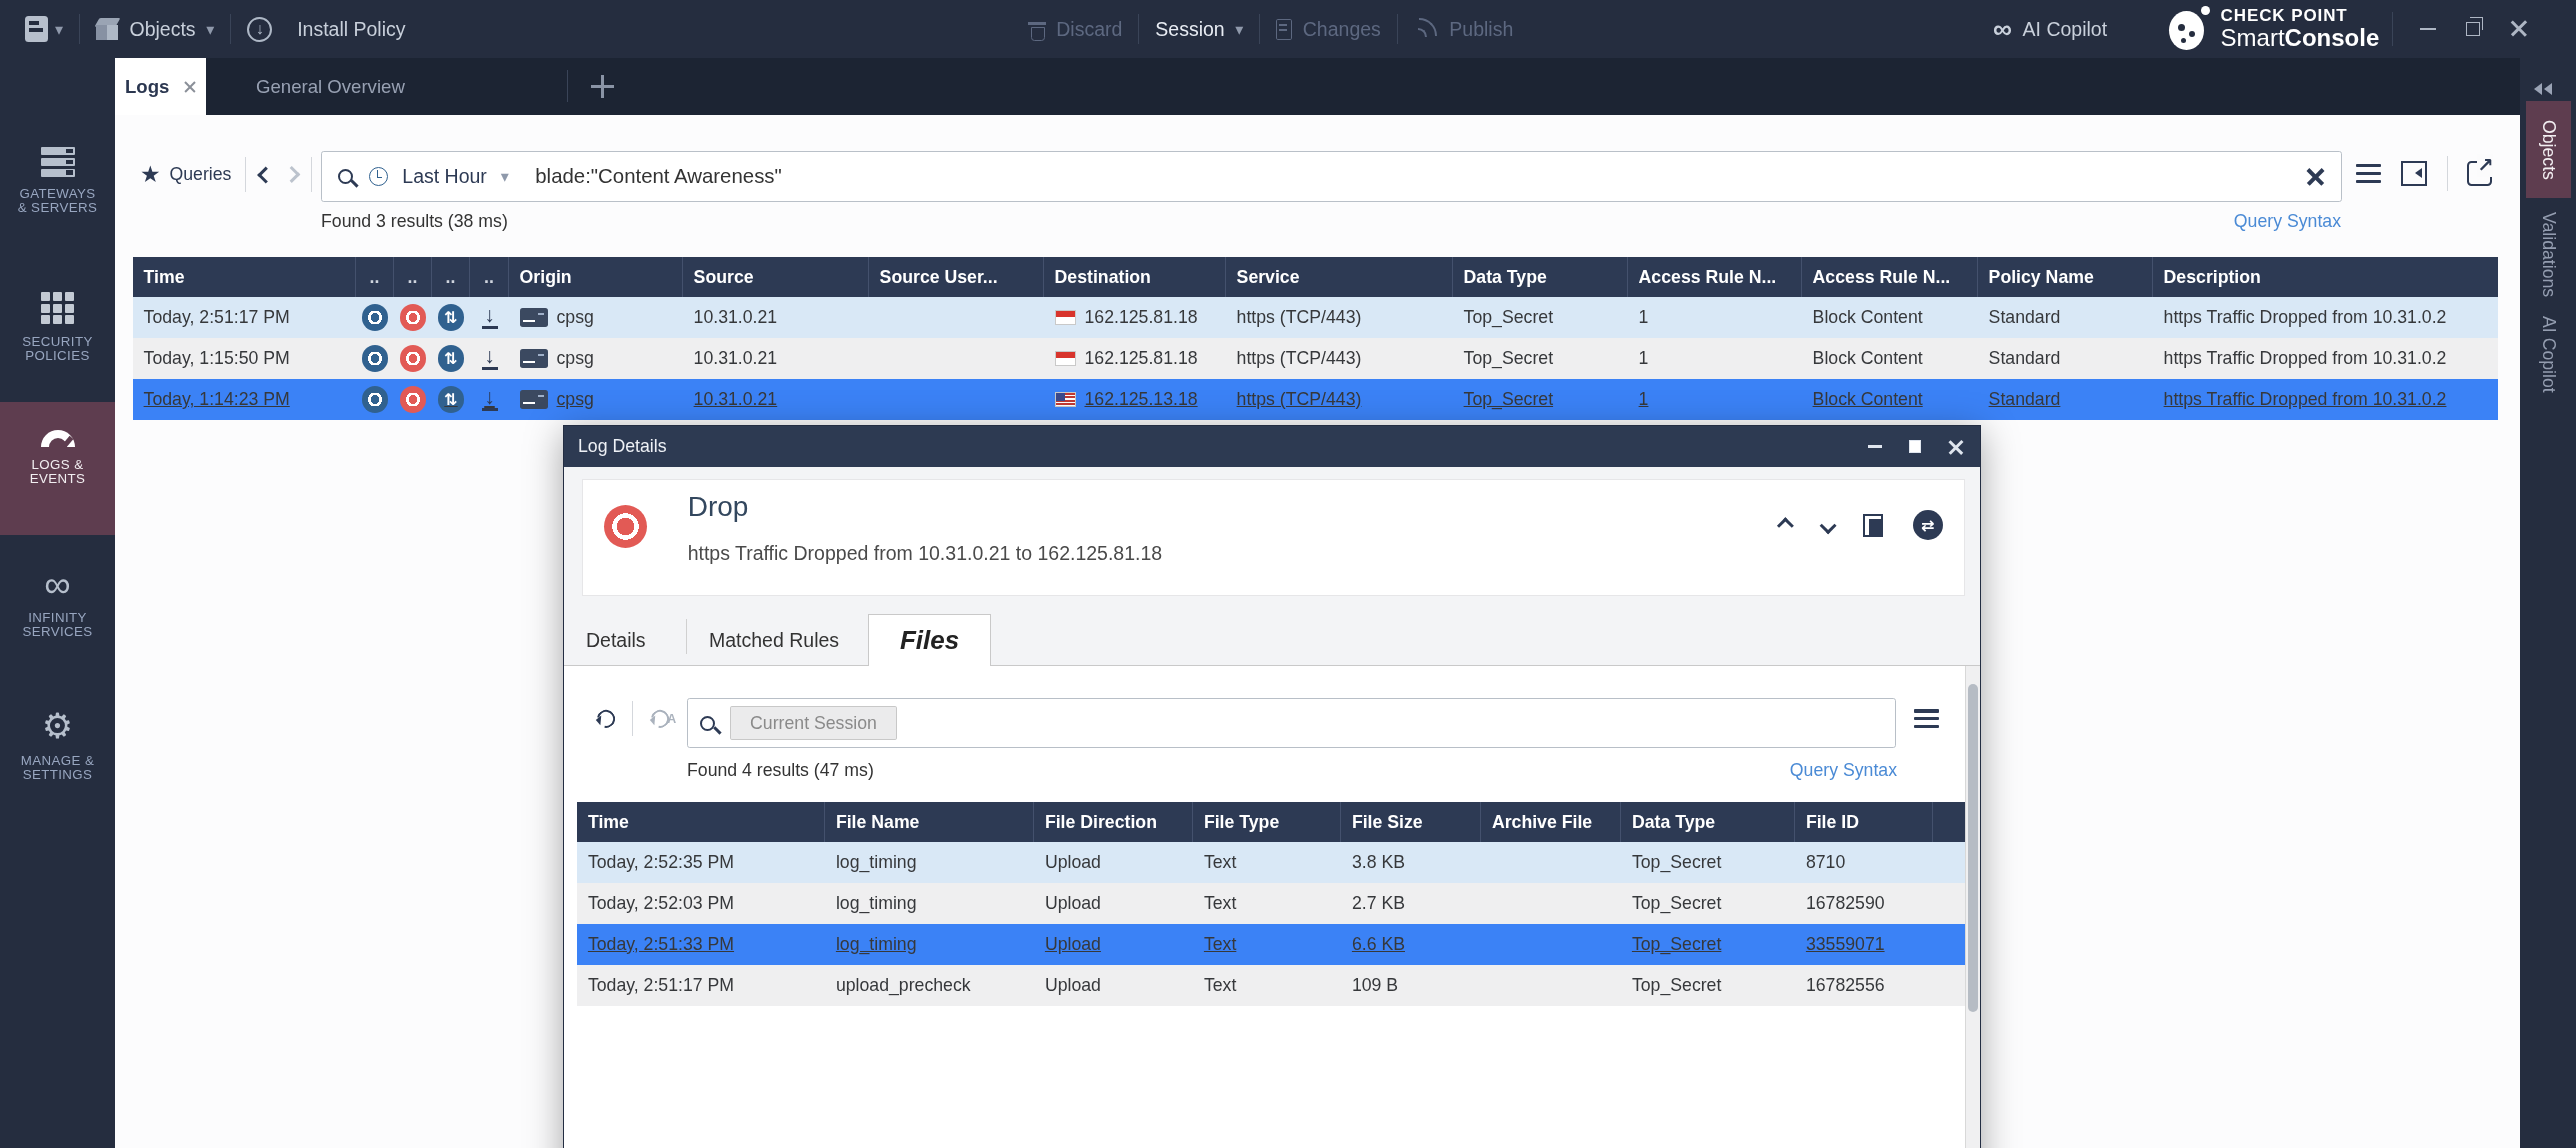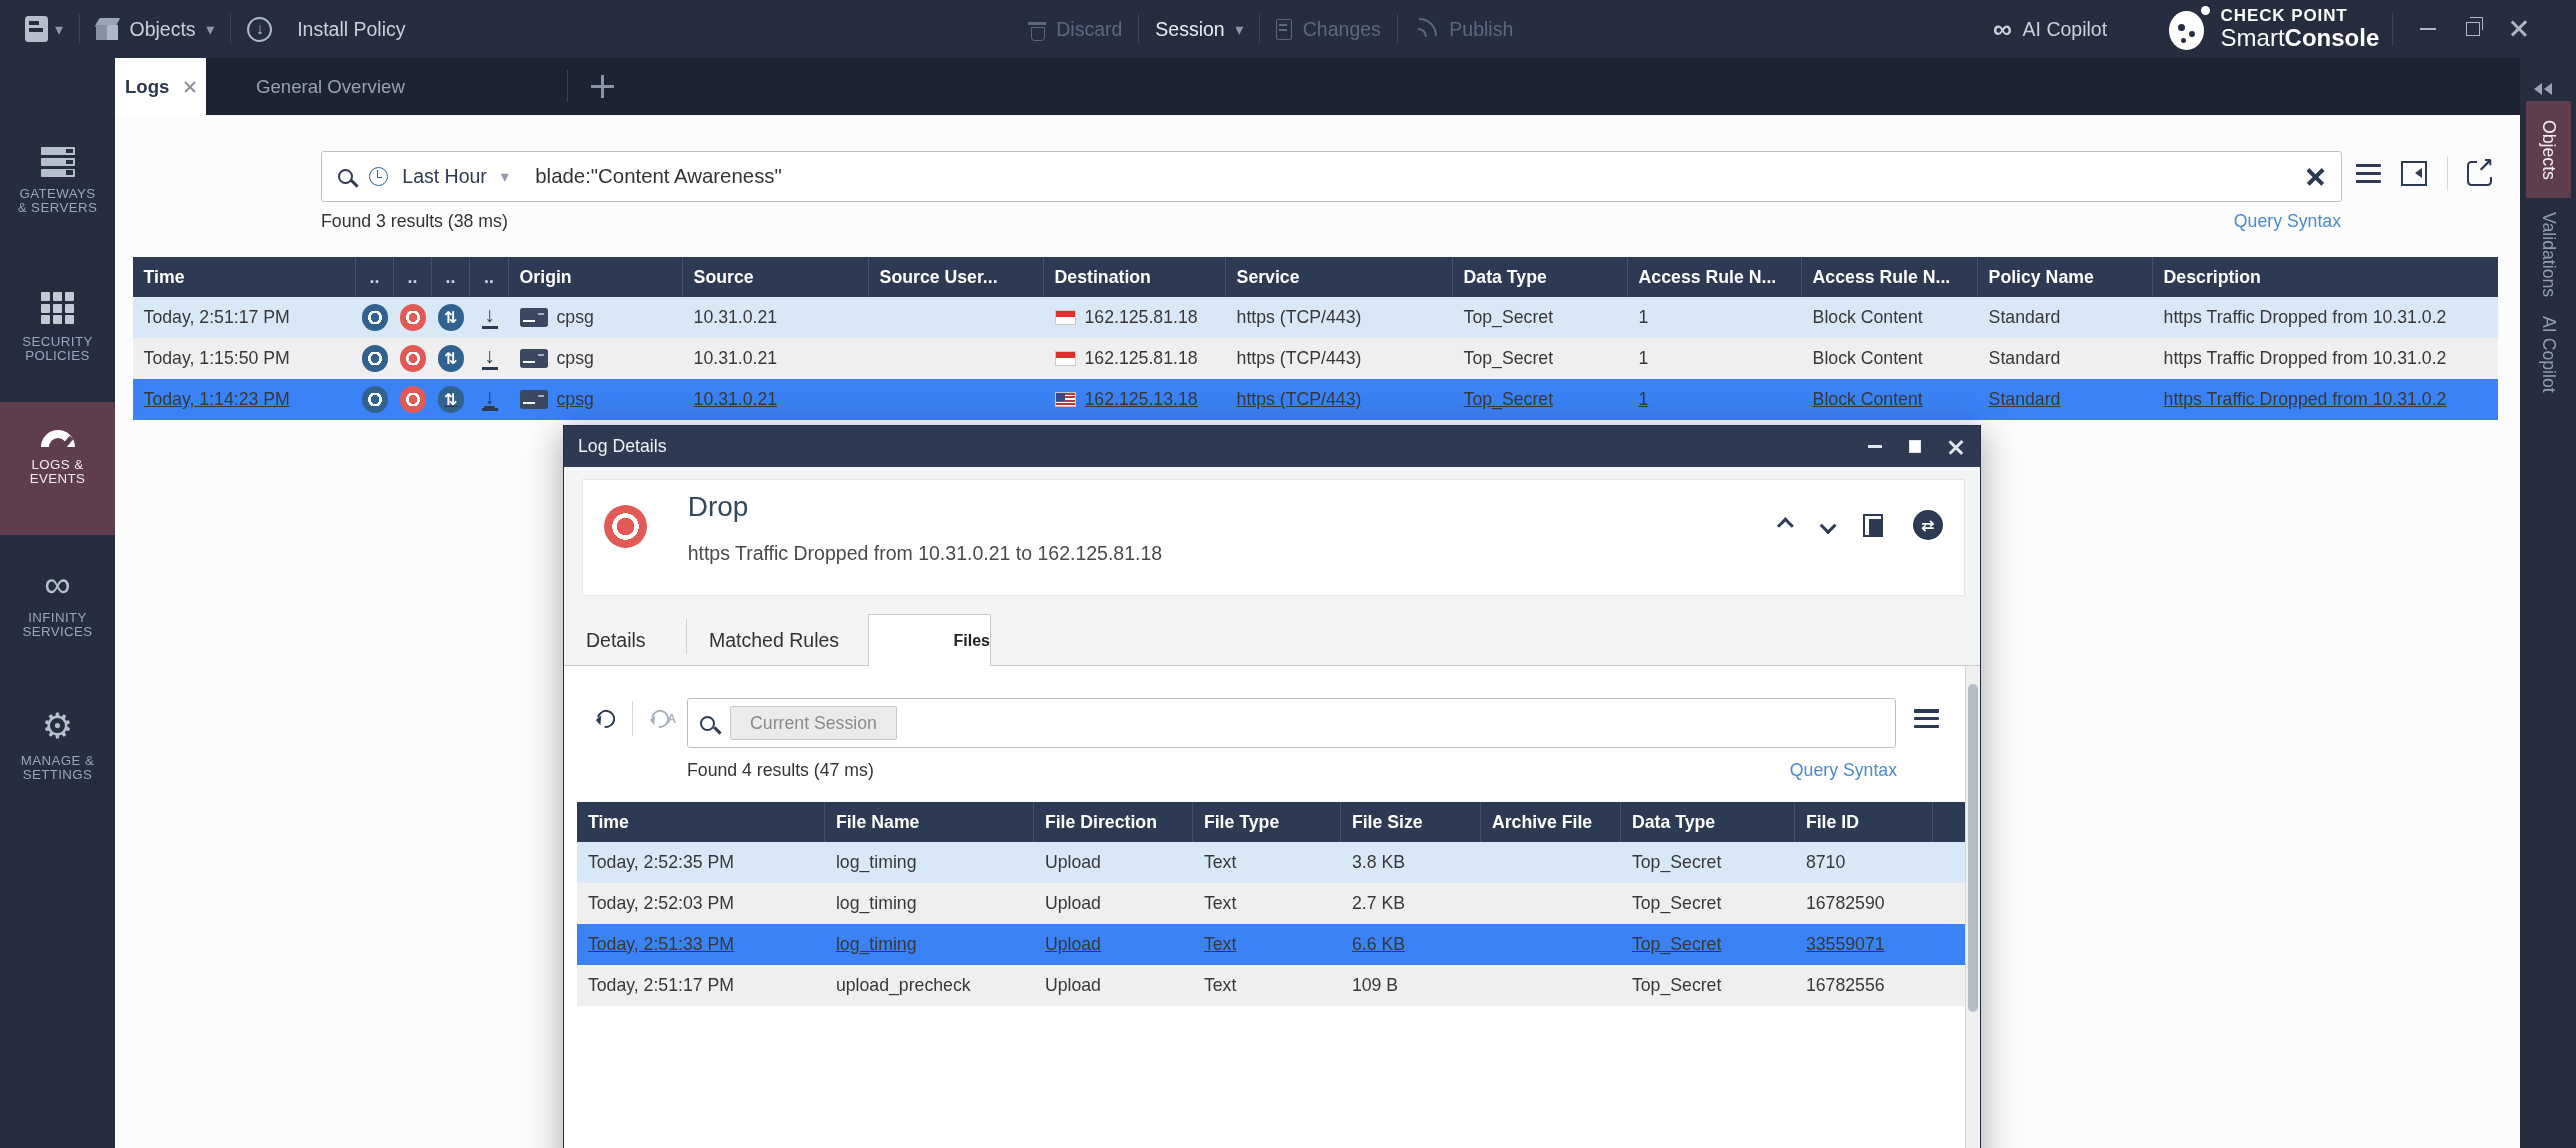--- a/index.html
+++ b/index.html
@@ -180,22 +180,22 @@
   #card-ic{position:absolute;right:21px;top:30px;display:flex;align-items:center;gap:30px;}
   .copy-ic{position:relative;width:19.5px;height:23px;border:2.7px solid #2d3a54;background:#fff;}
   .copy-ic::after{content:"";position:absolute;left:3.5px;top:3.5px;width:14px;height:17.7px;background:#2d3a54;}
   .swaph{width:30px;height:30px;border-radius:50%;background:#2d3a54;display:flex;align-items:center;justify-content:center;}
   .swaph::before{content:"⇄";color:#fff;font-size:16px;font-weight:bold;}
   
   .dtab{position:absolute;top:151px;height:44px;display:flex;align-items:center;font-size:19.5px;color:#333;}
   #dtab-sep{position:absolute;left:122px;top:152px;width:0.9px;height:35px;background:#d0d0d0;}
   #dtab-line{position:absolute;left:0;top:198px;right:0;height:0.9px;background:#c9c9c9;}
   #dtab-files{position:absolute;left:304px;top:147px;width:123px;height:52px;background:#fff;
-              border:0.9px solid #c9c9c9;border-bottom:none;display:flex;align-items:center;justify-content:flex-end;
-              font-size:16px;font-weight:bold;color:#222;z-index:3;}
+              border:0.9px solid #c9c9c9;border-bottom:none;display:flex;align-items:center;justify-content:center;
+              font-size:26px;font-weight:bold;color:#222;z-index:3;font-style:italic;}
   #dlg-content{position:absolute;left:0;top:199px;right:0;bottom:0;background:#fff;}
   
   #in-tools{position:absolute;left:33px;top:35px;display:flex;align-items:center;gap:17.7px;}
   #in-search{position:absolute;left:123px;top:32px;width:1209px;height:50px;background:#fff;border:0.9px solid #b8bfc7;border-radius:2.7px;
              display:flex;align-items:center;padding:0 12.4px;gap:12.4px;}
   .chip{background:#ebebec;border:0.9px solid #c8c8c8;border-radius:1.8px;height:34px;display:flex;align-items:center;
         padding:0 19.5px;font-size:17.7px;color:#8a8a8a;}
   #in-burger{position:absolute;left:1350px;top:43px;}
   #found-inner{position:absolute;left:123px;top:94px;font-size:17.7px;color:#333;}
   #syntax-inner{position:absolute;left:1152px;top:94px;width:181px;text-align:right;font-size:17.7px;color:#4a8ad5;}
@@ -339,20 +339,35 @@
     </div>
     <div class="nav-item" style="top:645px;">
       <span class="gear-ic"></span>
       <span class="nav-label">MANAGE &amp;
 SETTINGS</span>
     </div>
   </div>
 
   <div id="main-bg"></div>
 
+  <div id="qtools">
+    <span style="display:flex;align-items:center;gap:8.9px;">
+      <span class="i-star"></span>
+      <span class="q-label">Queries</span>
+    </span>
+    <span class="vsep"></span>
+    <span class="chev left cdark"></span>
+    <span class="chev right clight"></span>
+    <span class="vsep"></span>
+    <span class="refresh cdark"></span>
+    <span class="vsep"></span>
+    <span class="refresh refA cdark">
+        <span class="sub">A</span>
+      </span>
+  </div>
 
   <div id="searchbox">
     <span class="lens"></span>
     <span class="clock-ic"></span>
     <span class="range-lbl">Last Hour</span>
     <span class="caret"></span>
     <span class="query-text">blade:"Content Awareness"</span>
     <span class="clear-x"></span>
   </div>
 

